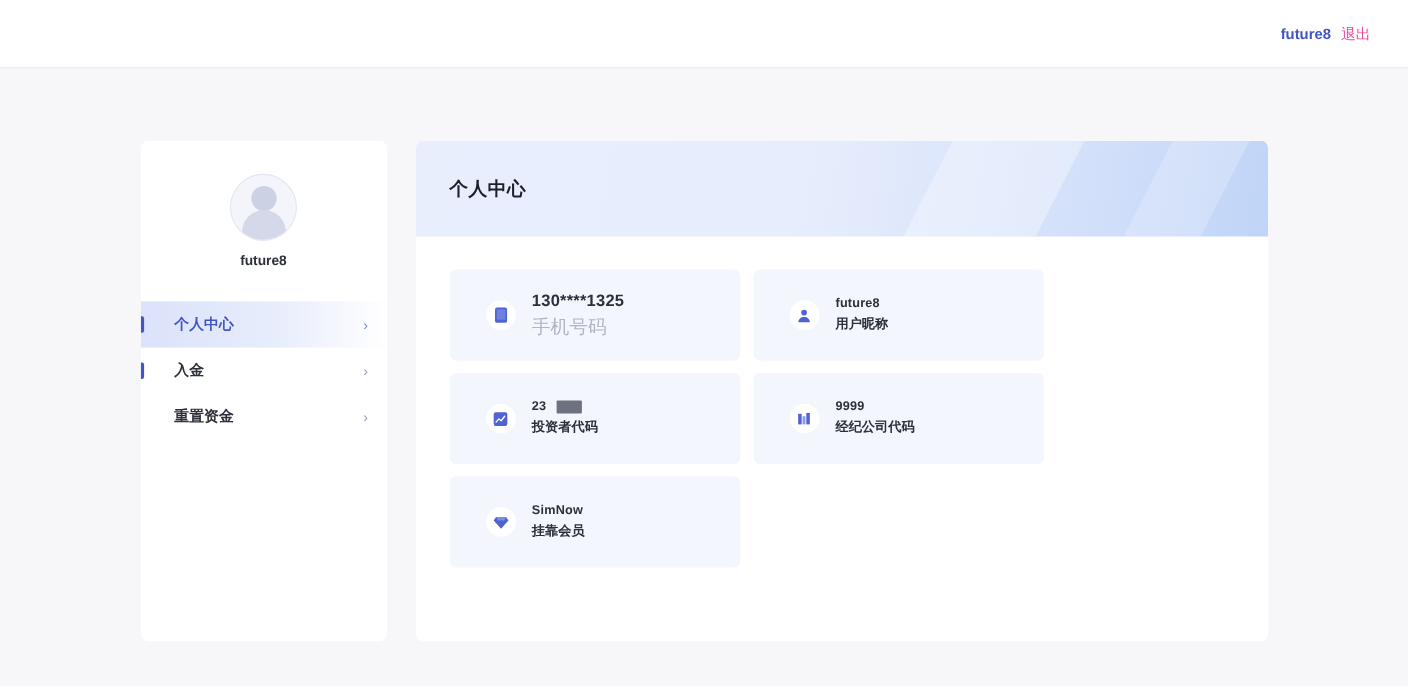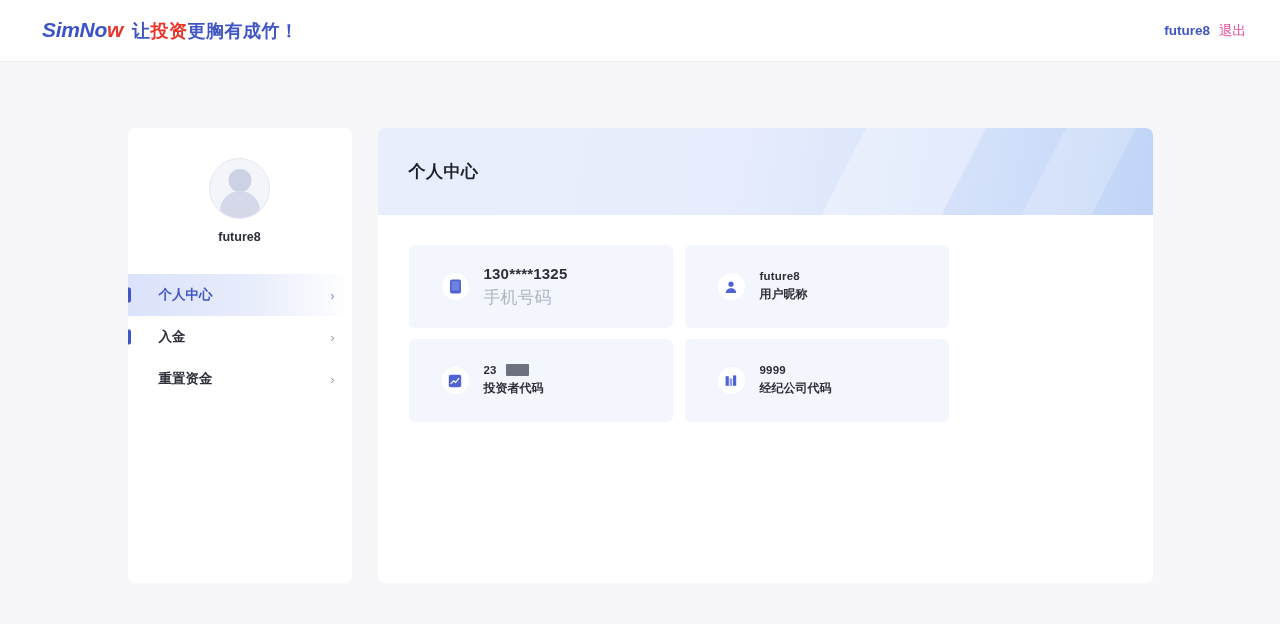--- a/index.html
+++ b/index.html
@@ -230,27 +230,20 @@
     display: inline-block;
     width: 23px; height: 12px;
     background: #6e7280;
     border-radius: 1px;
   }
 </style>
 </head>
 <body>
 
 <div class="topbar">
-  <div class="logo">
-    <span class="sim">SimNo</span>
-      <span class="w">w</span>
-    <span class="slogan">
-      <span class="b">让</span><span class="r">投资</span><span class="b">更胸有成竹！</span>
-    </span>
-  </div>
 
 
   <div class="topbar-right">
     <span class="user-name">future8</span>
     <span class="logout">退出</span>
   </div>
 </div>
 
 <div class="page">
 
@@ -339,16 +332,28 @@
               <rect x="5.6" y="4.4" width="2.6" height="7.4" fill="#8b9ae8"></rect>
               <rect x="9" y="1.4" width="3.2" height="10.4" fill="#4f63d2"></rect>
             </svg>
         </span>
         <span class="card-text">
           <span class="card-value">9999</span>
           <span class="card-label">经纪公司代码</span>
         </span>
       </div>
 
+      <div class="card strong">
+        <span class="card-icon">
+          <svg width="15" height="14" viewBox="0 0 15 14">
+              <path d="M3 2h9l2.2 3.2L7.5 12.6 0.8 5.2z" fill="#4f63d2"></path>
+              <path d="M3 2l1.6 3.2h6L12 2z" fill="#7d8ce4"></path>
+            </svg>
+        </span>
+        <span class="card-text">
+          <span class="card-value">SimNow</span>
+          <span class="card-label">挂靠会员</span>
+        </span>
+      </div>
 
     </div>
   </section>
 </div>
 
 </body></html>

